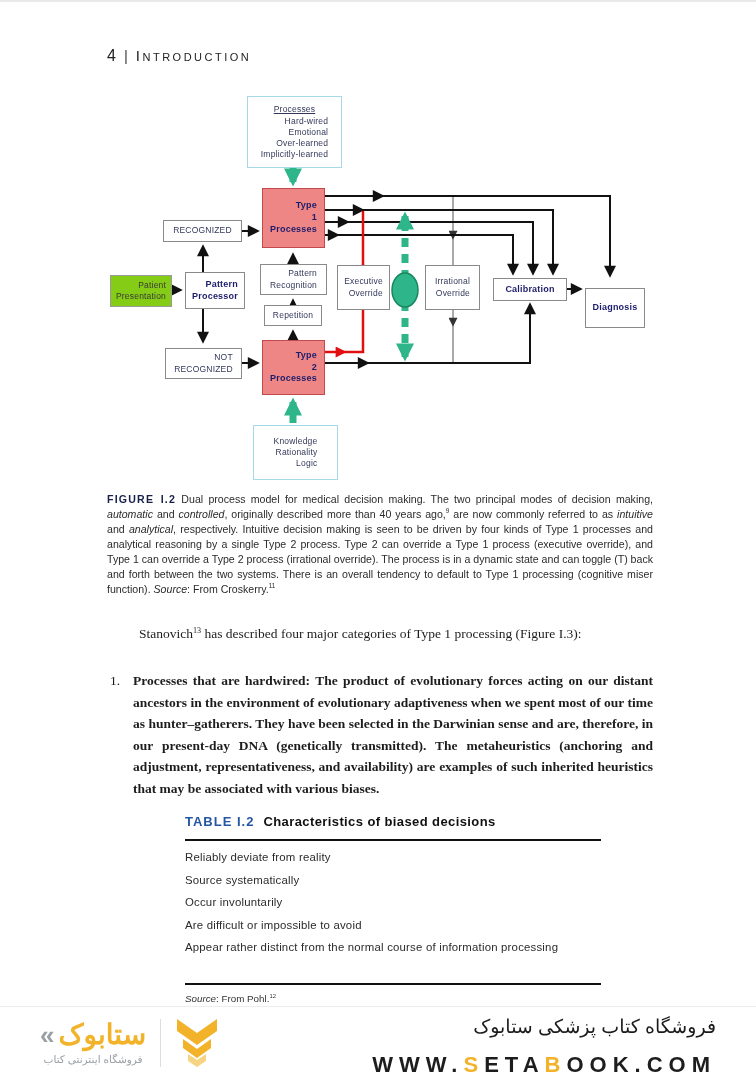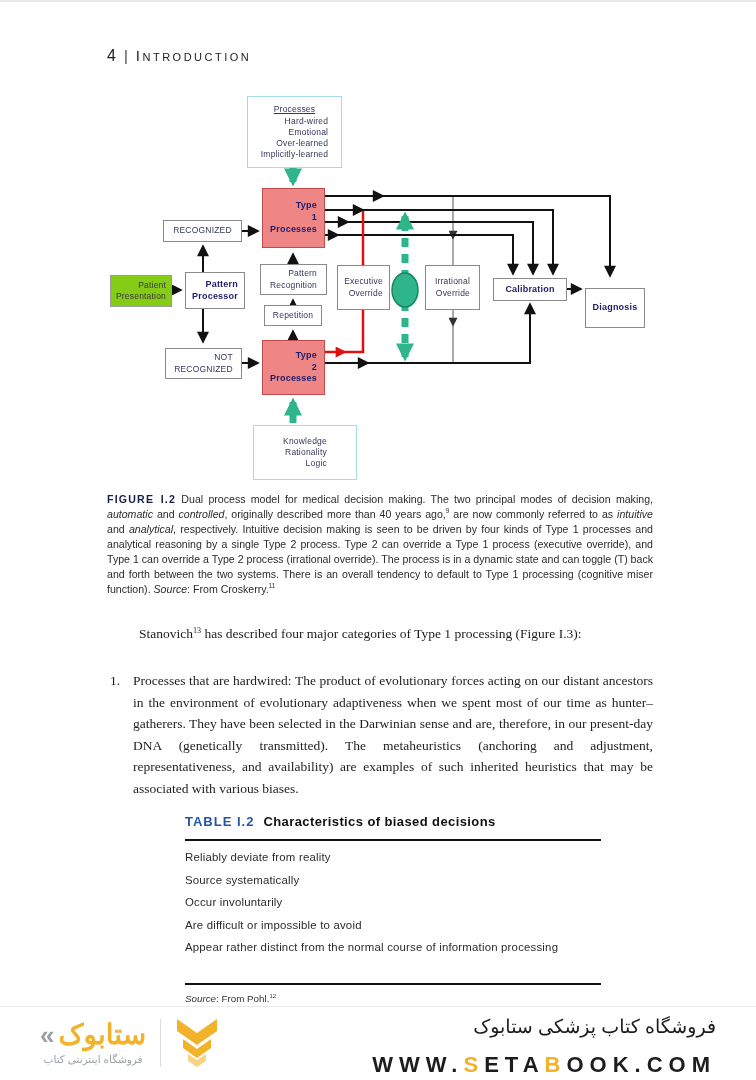--- a/index.html
+++ b/index.html
@@ -25,21 +25,21 @@
   .caption{position:absolute;left:107px;top:490px;width:546px;font-size:10.6px;line-height:15px;
            color:#2b2b2b;text-align:justify;}
   .caption .figlbl{font-weight:bold;color:#16204a;letter-spacing:1.2px;}
   sup{vertical-align:super;font-size:.6em;line-height:0;}
   
   .para{position:absolute;left:107px;top:624px;width:560px;font-family:"Liberation Serif",serif;
         font-size:13.5px;color:#1d1d1d;text-indent:32px;white-space:nowrap;}
   .listitem{position:absolute;left:110px;top:668px;width:543px;display:flex;
             font-family:"Liberation Serif",serif;font-size:13.5px;line-height:21.5px;color:#1d1d1d;}
   .listitem .no{width:23px;flex:none;}
-  .listitem .litext{flex:1;text-align:justify;}
+  .listitem .litext{flex:1;text-align:justify;font-weight:bold;}
   
   .tbl{position:absolute;left:185px;top:812px;width:416px;}
   .tbl .t-title{font-size:13px;font-weight:bold;color:#111;margin-bottom:10px;letter-spacing:.4px;}
   .tbl .tablbl{color:#2456a4;letter-spacing:1px;margin-right:9px;}
   .tbl .rule{height:0;border-top:2.2px solid #111;}
   .tbl .rows{padding:5px 0 24px 0;}
   .tbl .row{font-size:11.4px;color:#2b2b2b;line-height:22.5px;letter-spacing:.2px;}
   .tbl .src{font-size:9.8px;color:#333;margin-top:8px;}
   
   .footer{position:absolute;left:0;top:1004px;width:756px;height:76px;background:#fff;
@@ -144,21 +144,21 @@
     <div class="dbox navy" style="left:80px;top:182px;width:60px;height:37px;">Pattern
 Processor</div>
     <div class="dbox" style="left:155px;top:174px;width:67px;height:31px;">Pattern
 Recognition</div>
     <div class="dbox" style="left:159px;top:215px;width:58px;height:21px;">Repetition</div>
     <div class="dbox" style="left:60px;top:258px;width:77px;height:31px;">NOT
 RECOGNIZED</div>
     <div class="dbox red" style="left:157px;top:250px;width:63px;height:55px;">Type
 2
 Processes</div>
-    <div class="dbox blueb" style="left:148px;top:335px;width:104px;height:55px;">Knowledge
+    <div class="dbox blueb" style="left:148px;top:335px;width:85px;height:55px;">Knowledge
 Rationality
 Logic</div>
     <div class="dbox" style="left:232px;top:175px;width:53px;height:45px;">Executive
 Override</div>
     <div class="dbox" style="left:320px;top:175px;width:55px;height:45px;">Irrational
 Override</div>
     <div class="dbox navy" style="left:388px;top:188px;width:74px;height:23px;">Calibration</div>
     <div class="dbox navy" style="left:480px;top:190px;width:60px;height:40px;margin-top:8px;">Diagnosis</div>
   </div>
 

